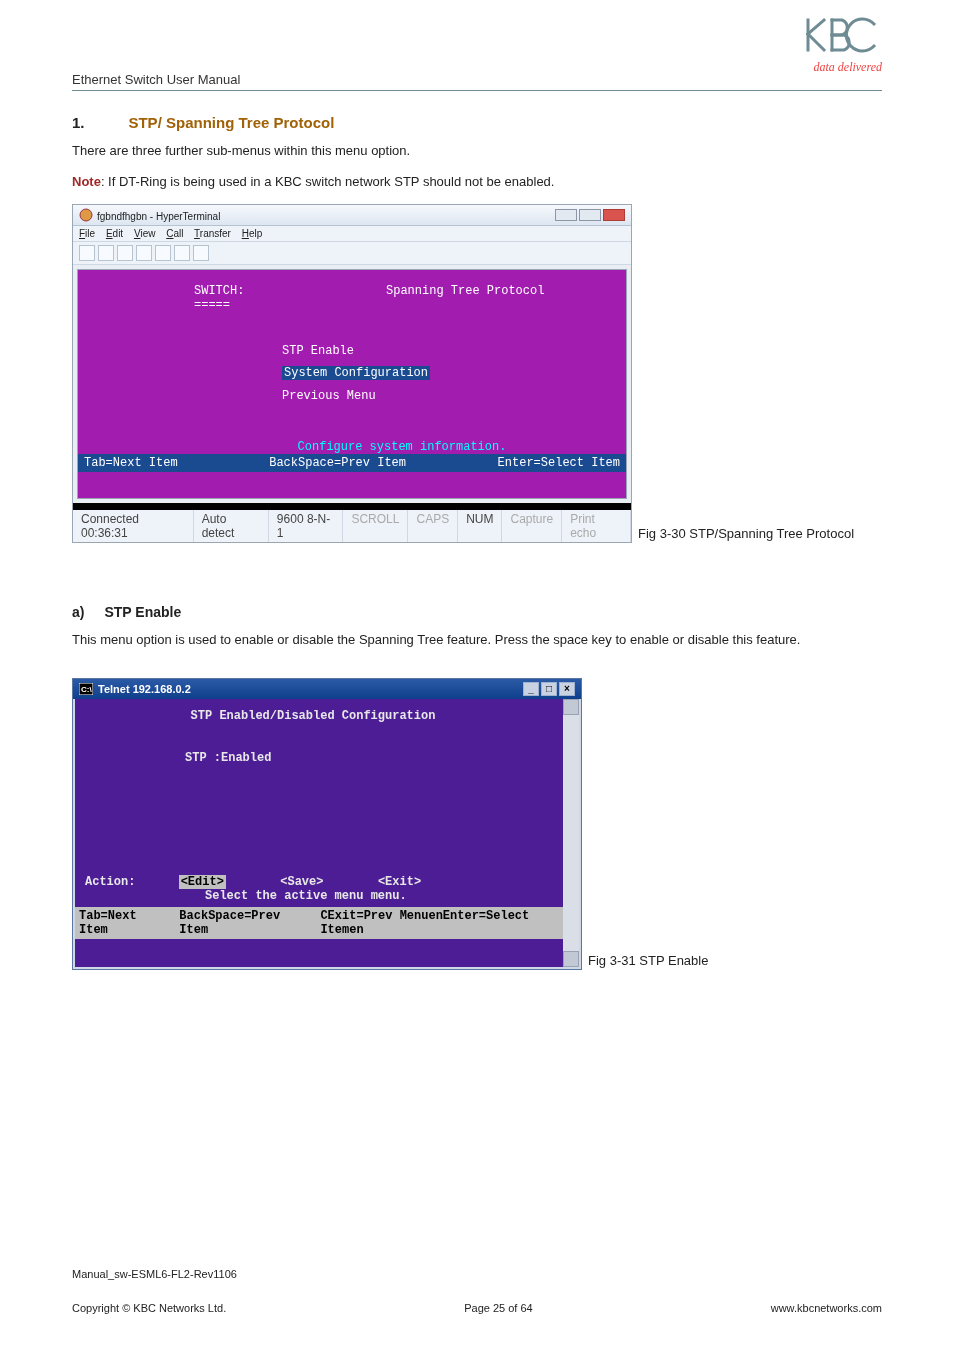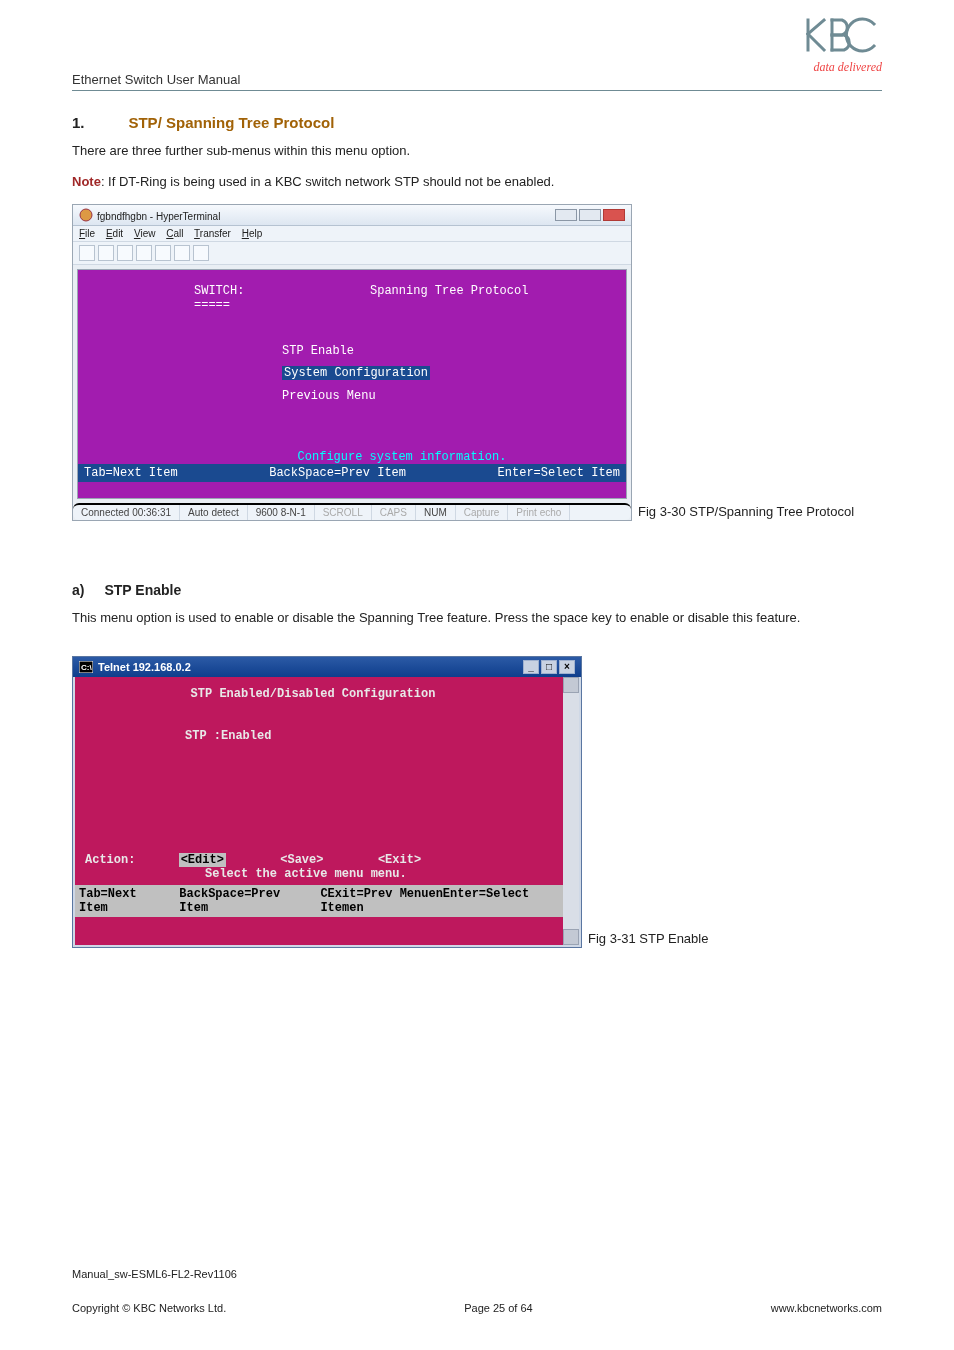--- a/index.html
+++ b/index.html
@@ -27,42 +27,42 @@
   .term1-titlebar .wc .close { background: #d9534f; border-color: #b03a36; }
   .term1-menubar { background: #eef3f9; padding: 2px 6px; border-bottom: 1px solid #cfd8e3; }
   .term1-menubar span { margin-right: 8px; }
   .term1-menubar span u { text-decoration: underline; }
   .term1-toolbar { background: #eef3f9; padding: 3px 6px; border-bottom: 1px solid #cfd8e3; display: flex; gap: 3px; }
   .term1-toolbar .tb { width: 16px; height: 16px; border: 1px solid #b8c3d0; background: #f7fafe; }
   .term1-inner { margin: 4px; border: 1px solid #9aa6b3; background: #a21caf; color: #fff; font-family: Consolas, 'Courier New', monospace; font-size: 12px; min-height: 230px; padding: 14px 16px 12px 16px; position: relative; }
   .term1-inner .line1 { display: flex; }
   .term1-inner .switch { margin-left: 100px; }
   .term1-inner .switch-ul { letter-spacing: 0; margin-left: 100px; }
-  .term1-inner .heading { margin-left: 44px; display: inline-block; position: absolute; left: 248px; top: 14px;}
+  .term1-inner .heading { margin-left: 60px; display: inline-block; position: absolute; left: 248px; top: 14px;}
   .term1-inner .menu-block { margin-top: 28px; margin-left: 188px; line-height: 1.9; }
   .term1-inner .menu-item { display: block; }
   .term1-inner .selected { background: #1a4a90; color: #fff; padding: 0 2px; }
-  .term1-inner .footer-hint { margin-top: 42px; color: #0ff; font-size: 12px; }
+  .term1-inner .footer-hint { margin-top: 32px; color: #0ff; font-size: 12px; }
   .term1-inner .footer-hint .center { text-align: center; display: block; margin-left: 100px;}
   .term1-inner .footer-bar { background: #1a4a90; color: #fff; padding: 2px 6px; display: flex; justify-content: space-between; font-size: 12px; margin: 0 -16px; }
-  .term1-status { background: #eef3f9; border-top: 2px solid #000000; display: flex; font-size: 10px; border-radius: 6px; }
+  .term1-status { background: #eef3f9; border-top: 7px solid #000000; display: flex; font-size: 12px; }
   .term1-status span { border-right: 1px solid #cfd8e3; padding: 2px 8px; color: #444; }
   .term1-status span.dim { color: #aaa; }
 
   .h2-row { margin-top: 10px; margin-bottom: 10px; }
   .h2-num { font-weight: bold; font-size: 14px; color: #222; display: inline-block; width: 28px; }
   .h2-text { font-weight: bold; font-size: 14px; color: #222; }
 
   
   .term2 { width: 510px; border: 1px solid #5a76a1; background: #cfd8e6; font-family: Tahoma, Arial, sans-serif; font-size: 10px; }
   .term2-titlebar { background: linear-gradient(#2b5aa6,#0f3e8c); color: #fff; padding: 3px 6px; display: flex; align-items: center; justify-content: space-between; font-weight: bold; font-size: 11px; }
   .term2-titlebar .title { display: flex; align-items: center; gap: 5px; }
   .term2-titlebar .wc { display: flex; gap: 2px; }
   .term2-titlebar .wc span { display: inline-block; width: 16px; height: 14px; background: #c8d2e2; border: 1px solid #9fb1cf; color: #000; font-size: 10px; line-height: 12px; text-align: center; }
-  .term2-inner { background: #be185d; color: #fff; font-family: 'Courier New', monospace; font-size: 12px; min-height: 270px; padding: 10px 20px 0 10px; position: relative; border: 2px solid #cfd8e6; border-top: none; }
+  .term2-inner { background: #4c1d95; color: #fff; font-family: 'Courier New', monospace; font-size: 12px; min-height: 270px; padding: 10px 20px 0 10px; position: relative; border: 2px solid #cfd8e6; border-top: none; }
   .term2-inner .scrollbar { position: absolute; top: 0; right: 0; width: 16px; bottom: 0; background: #d9dee7; }
   .term2-inner .scrollbar .thumb-top { height: 16px; background: #c3c9d4; border: 1px solid #9aa3b3; }
   .term2-inner .scrollbar .thumb-bot { position: absolute; bottom: 0; height: 16px; width: 100%; background: #c3c9d4; border: 1px solid #9aa3b3; }
   .term2-inner .body-area { margin-right: 18px; color: #e8e8e8; }
   .term2-inner .t2-title { text-align: center; margin-bottom: 28px; font-weight: bold; }
   .term2-inner .t2-kv { margin-left: 100px; margin-bottom: 110px; font-weight: bold;}
   .term2-inner .action-row { font-weight: bold; }
   .term2-inner .action-row .edit { background: #c0c0c0; color: #000; padding: 0 2px; }
   .term2-inner .action-row .gap { display:inline-block; width: 40px; }
   .term2-inner .hint { text-align: left; margin-left: 120px; font-weight: bold;}

